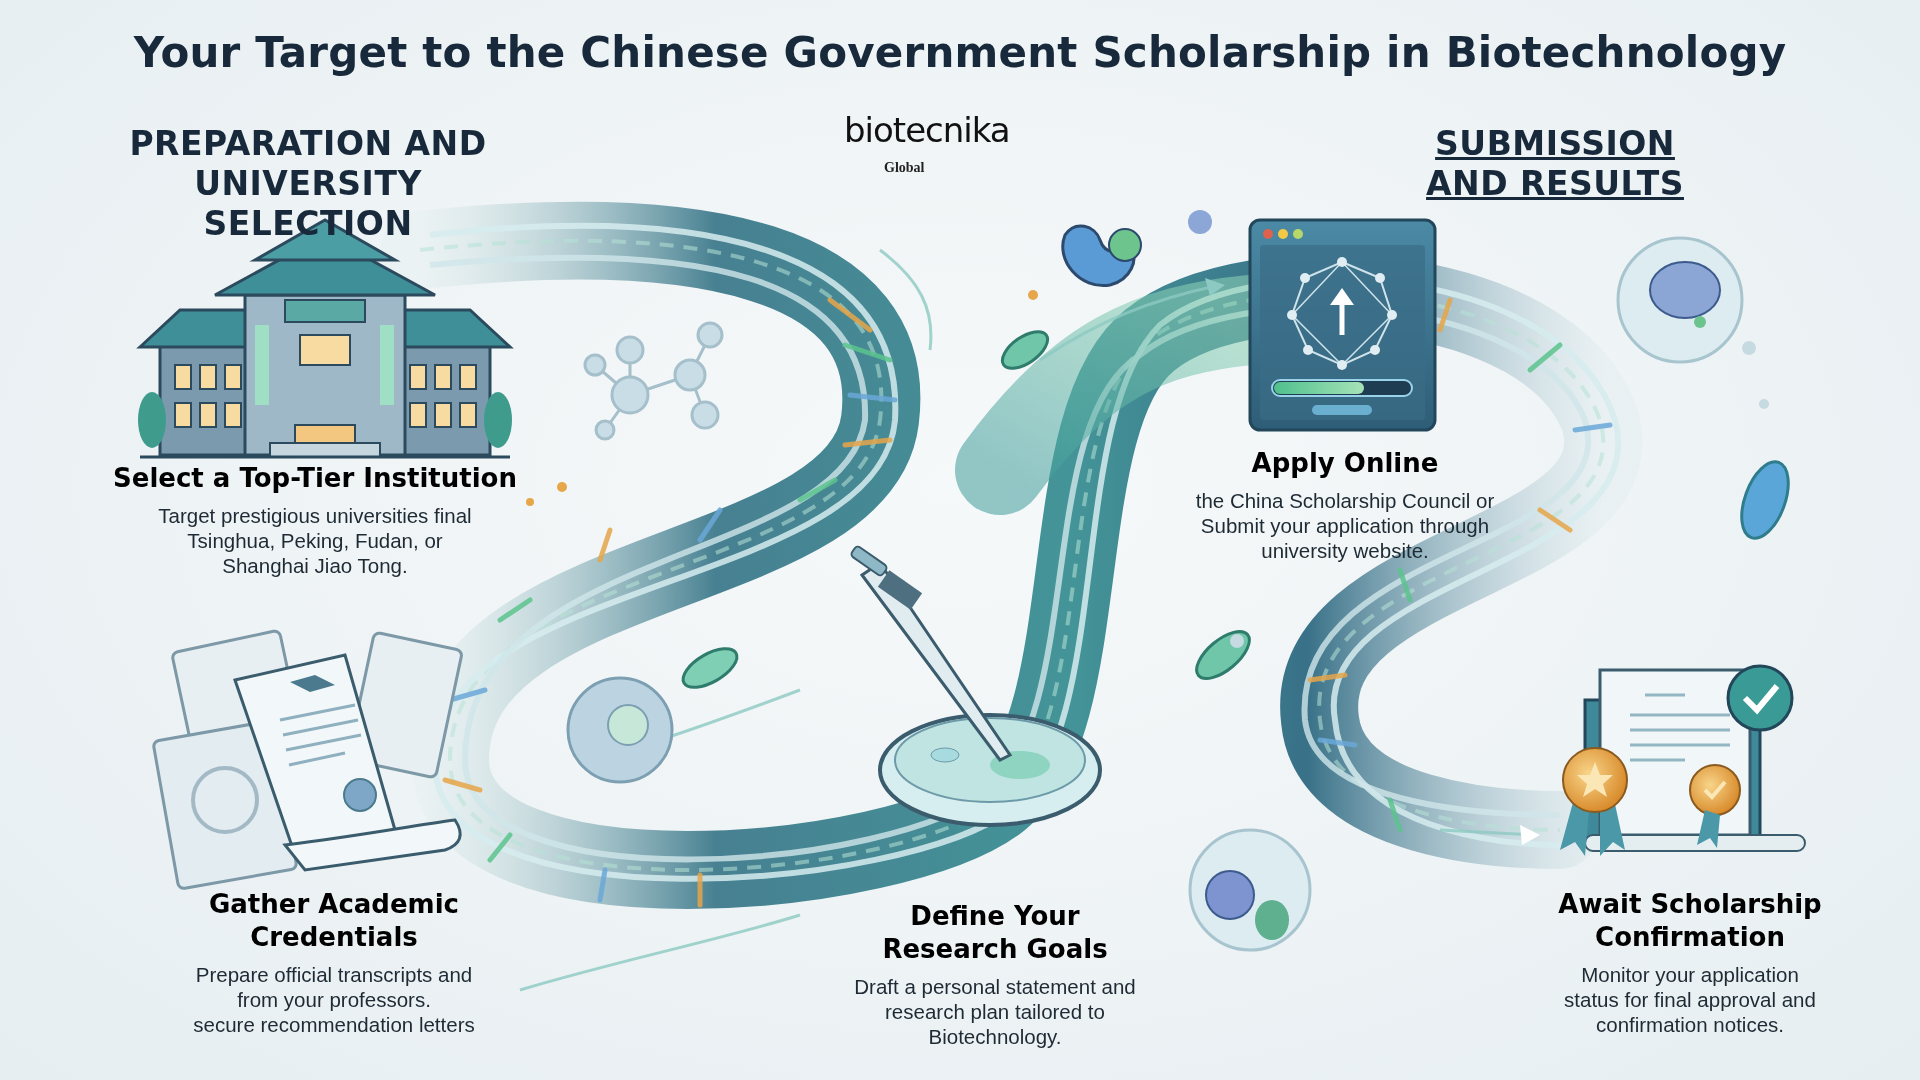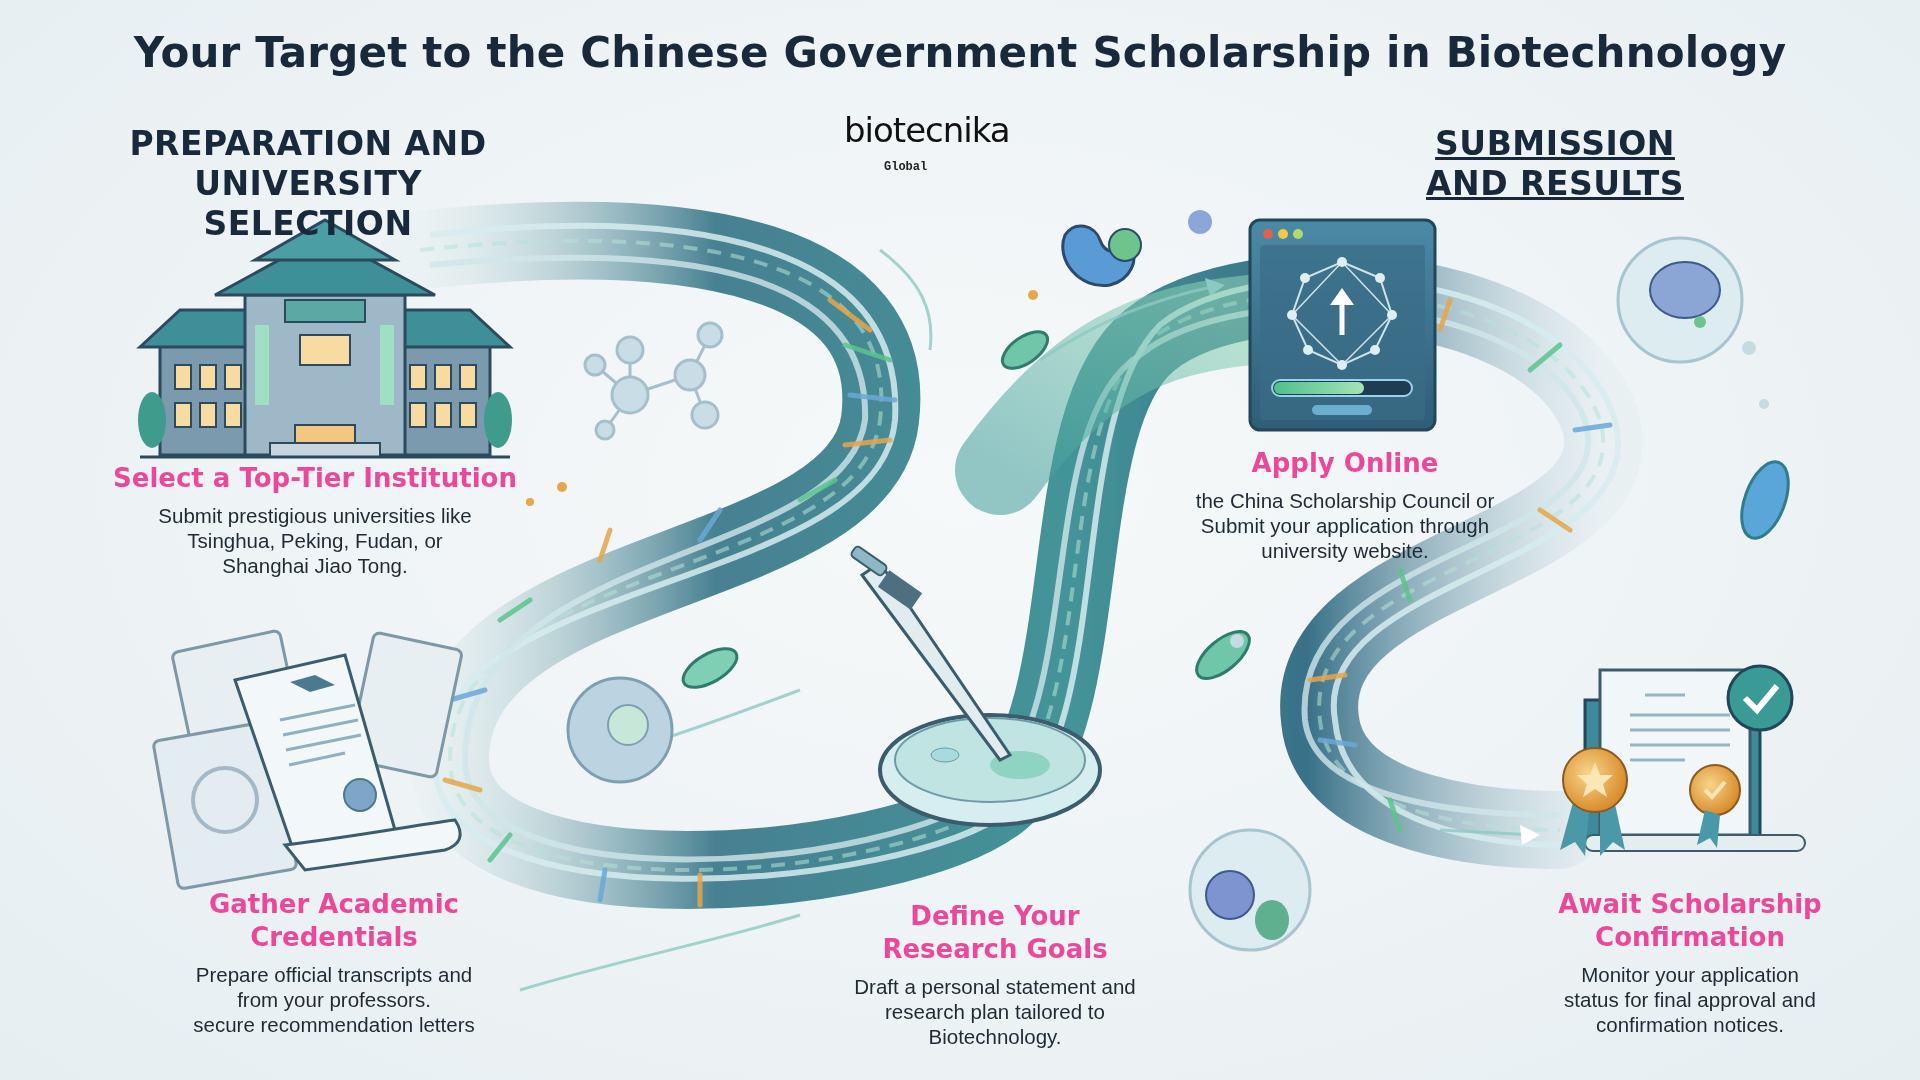--- a/index.html
+++ b/index.html
@@ -6,27 +6,27 @@
   body{width:1920px;height:1080px;overflow:hidden;position:relative;
     background:radial-gradient(ellipse at 50% 45%, #f6f9fa 0%, #eef3f5 55%, #e6eef1 100%);
     font-family:"Liberation Sans","DejaVu Sans",sans-serif;color:#1a2733;}
   .bg-svg{position:absolute;left:0;top:0;width:1920px;height:1080px;}
   .title{position:absolute;left:0;top:28px;width:1920px;text-align:center;
     font-family:"DejaVu Sans","Liberation Sans",sans-serif;font-weight:bold;font-size:42px;color:#17293a;letter-spacing:0.2px;}
   .section-heading{position:absolute;text-align:center;font-family:"DejaVu Sans",sans-serif;font-weight:bold;
     font-size:33px;line-height:40px;color:#17293a;letter-spacing:0.5px;}
   .section-heading span{display:block;}
   .step{position:absolute;text-align:center;}
-  .step .step-title{font-family:"DejaVu Sans",sans-serif;font-weight:bold;font-size:26px;line-height:33px;color:#ec4899;}
+  .step .step-title{font-family:"DejaVu Sans",sans-serif;font-weight:bold;font-size:26px;line-height:33px;color:#000000;}
   .step .step-title span{display:block;}
   .step .step-desc{margin-top:8px;font-family:"Liberation Sans",sans-serif;font-size:20.5px;line-height:25px;color:#1e2a34;}
   .step .step-desc span{display:block;}
   .logo{position:absolute;left:844px;top:110px;width:236px;height:80px;}
   .logo-text{position:absolute;left:0;top:0;font-family:"DejaVu Sans",sans-serif;font-size:34px;color:#111;letter-spacing:-1px;}
-  .logo-sub{position:absolute;left:40px;top:50px;font-family:Liberation Mono, monospace;font-size:12px;font-weight:bold;color:#222;}
+  .logo-sub{position:absolute;left:40px;top:50px;font-family:Liberation Serif, serif;font-size:14px;font-weight:bold;color:#222;}
 </style>
 </head>
 <body>
 
 <svg class="bg-svg" viewBox="0 0 1920 1080" xmlns="http://www.w3.org/2000/svg">
   <defs>
     <linearGradient id="ribbonGrad" x1="0" y1="0" x2="1" y2="0">
       <stop offset="0" stop-color="#d8ebe8" stop-opacity="0.2"></stop>
       <stop offset="0.25" stop-color="#3e7a8c"></stop>
       <stop offset="0.55" stop-color="#3a8f93"></stop>
@@ -260,21 +260,21 @@
 <div class="section-heading" style="left:1400px;top:124px;width:310px;text-decoration:underline;">
   <span>SUBMISSION</span>
   <span>AND RESULTS</span>
 </div>
 
 <div class="step" style="left:100px;top:462px;width:430px;">
   <div class="step-title">
       <span>Select a Top-Tier Institution</span>
     </div>
   <div class="step-desc">
-    <span>Submit prestigious universities like</span>
+    <span>Target prestigious universities final</span>
     <span>Tsinghua, Peking, Fudan, or</span>
     <span>Shanghai Jiao Tong.</span>
   </div>
 </div>
 
 <div class="step" style="left:144px;top:888px;width:380px;">
   <div class="step-title">
     <span>Gather Academic</span>
     <span>Credentials</span>
   </div>

